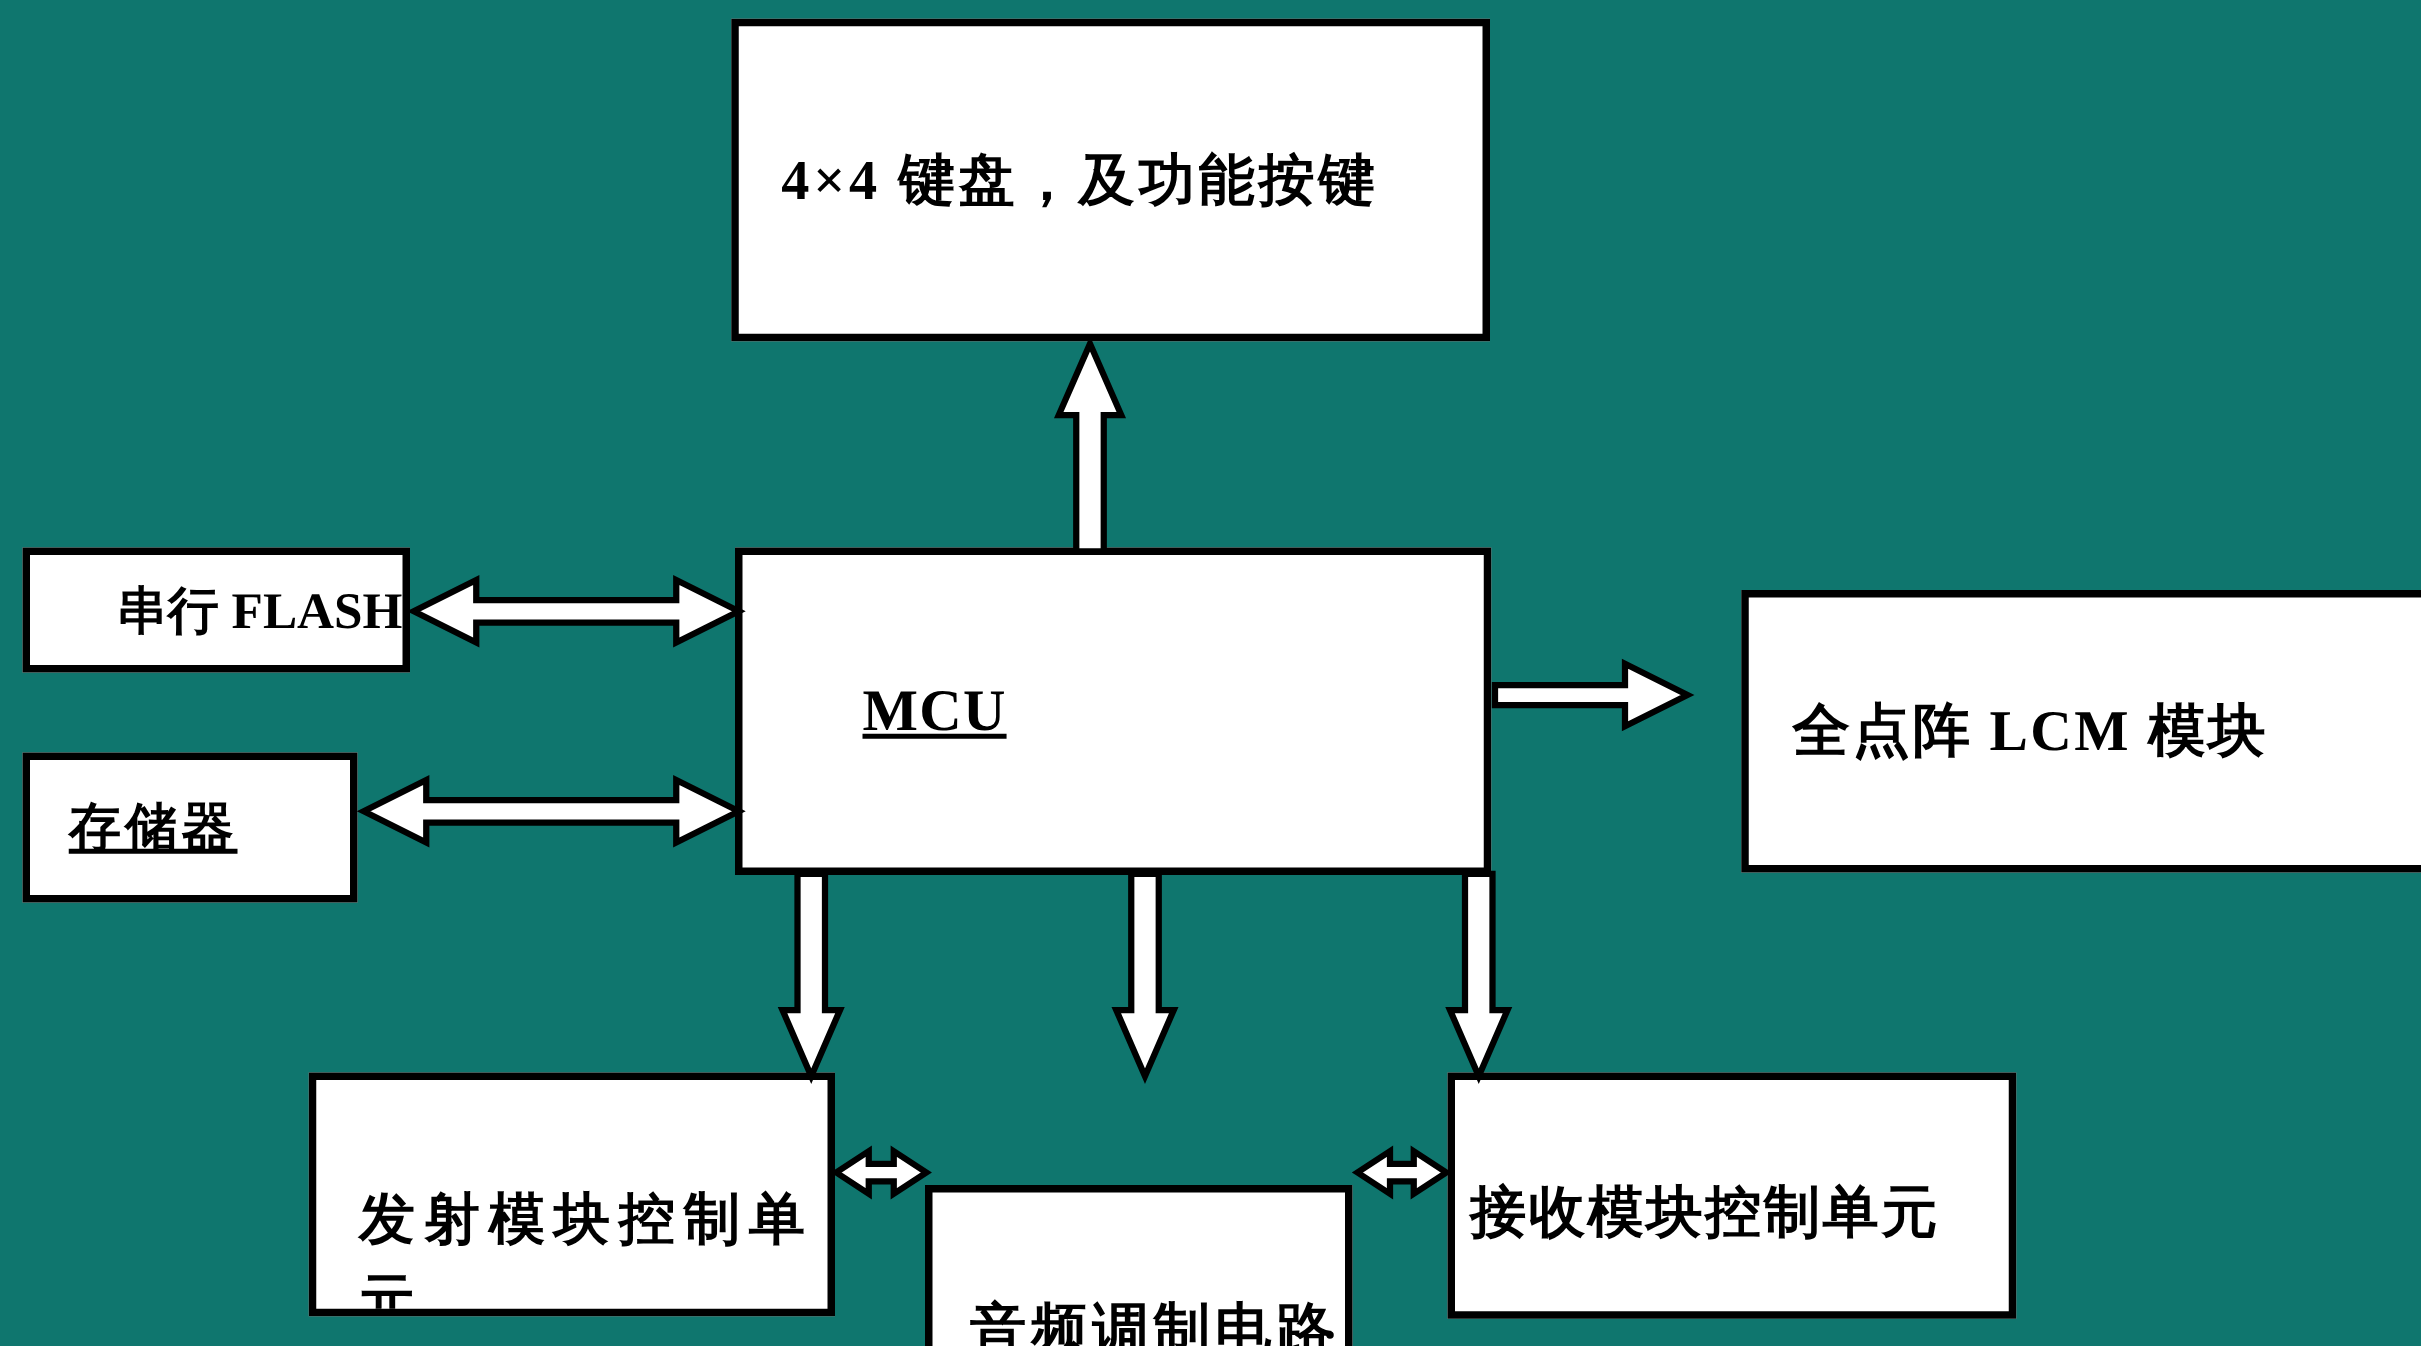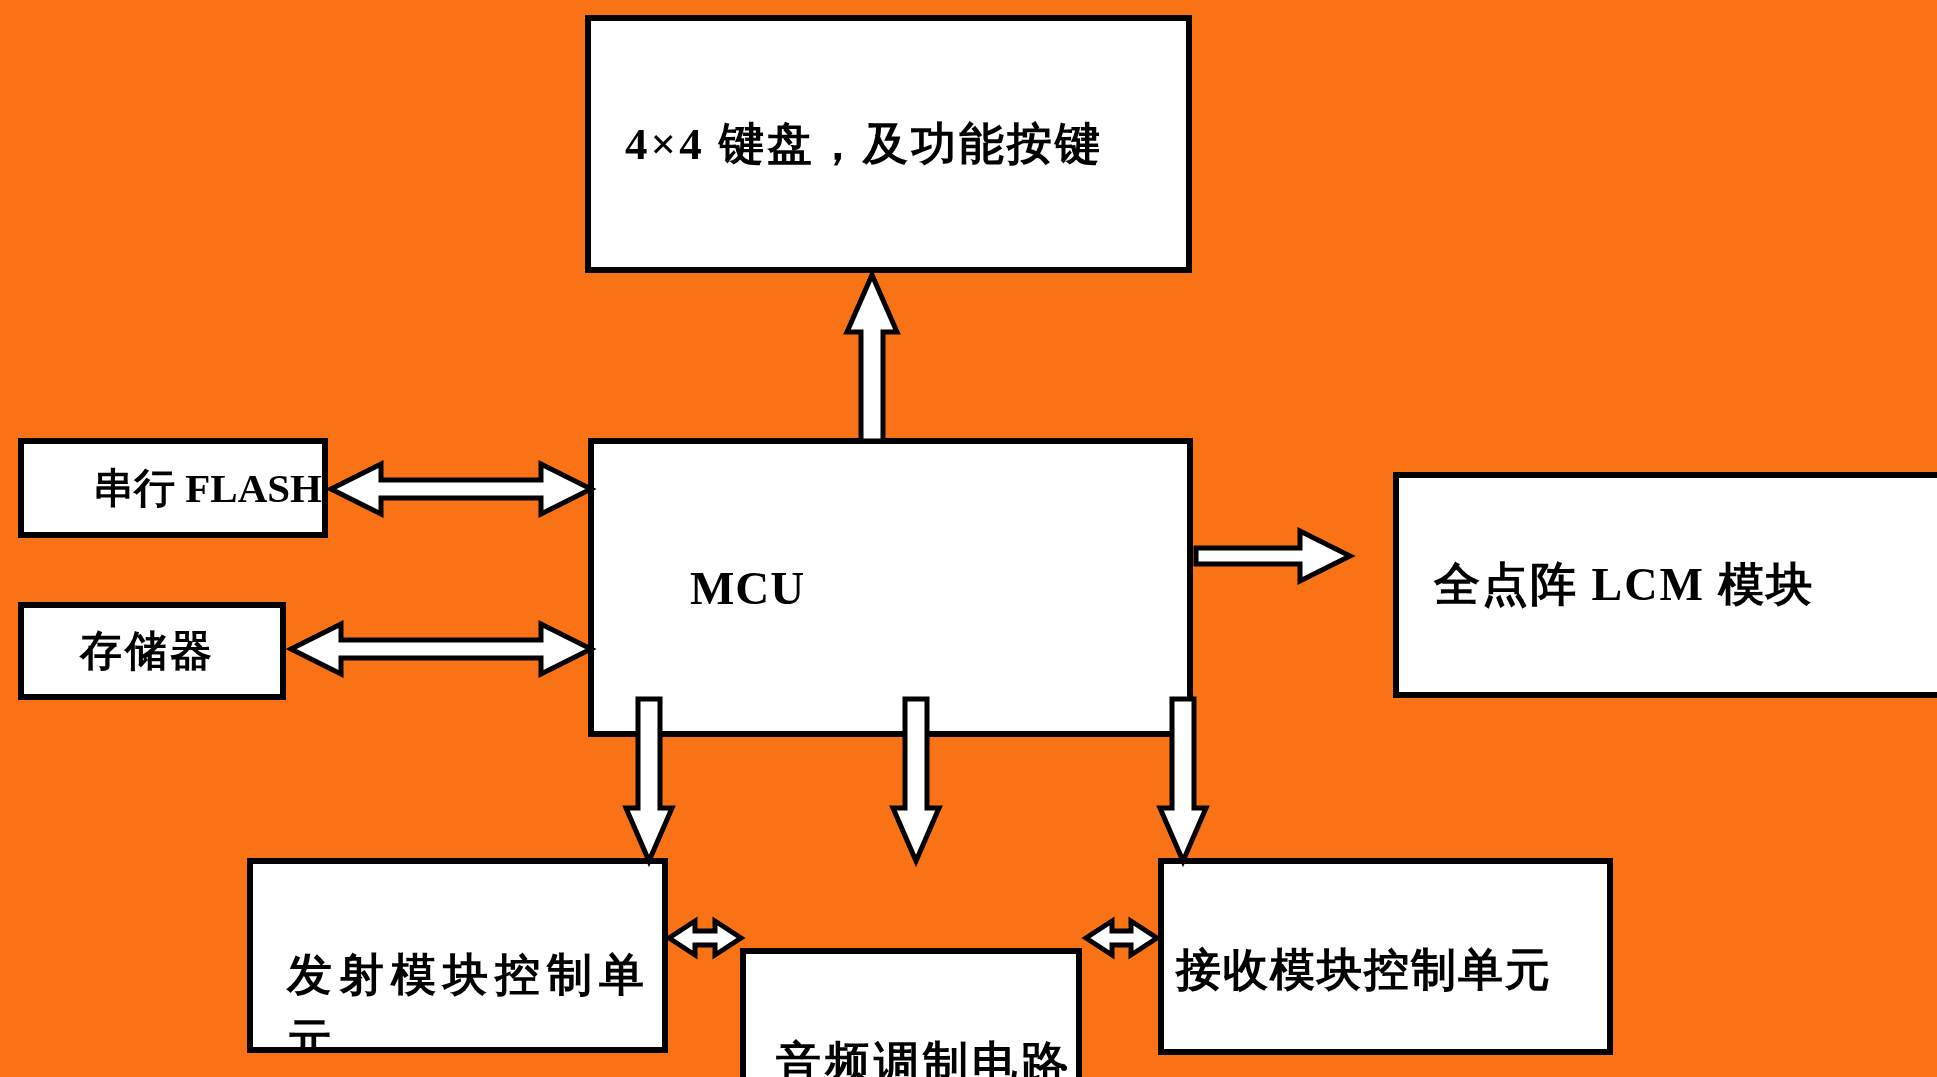--- a/index.html
+++ b/index.html
@@ -30,24 +30,24 @@
     color: #000;
     white-space: nowrap;
   }
   
   #box-keypad   { left: 585px;  top: 15px;  width: 607px; height: 258px; padding-left: 34px; }
   #box-keypad .label { font-size: 45px; letter-spacing: 3px; }
 
   #box-flash    { left: 18px;   top: 438px; width: 310px; height: 100px; padding-left: 38px; justify-content: flex-end; }
   #box-flash .label { font-size: 41px; }
 
-  #box-memory   { left: 18px;   top: 602px; width: 268px; height: 98px;  padding-left: 56px; }
+  #box-memory   { left: 18px;   top: 602px; width: 268px; height: 120px;  padding-left: 31px; text-decoration: underline; }
   #box-memory .label { font-size: 42px; letter-spacing: 3px; }
 
-  #box-mcu      { left: 588px;  top: 438px; width: 605px; height: 299px; padding-left: 96px; }
+  #box-mcu      { left: 588px;  top: 438px; width: 605px; height: 262px; padding-left: 96px; text-decoration: underline; }
   #box-mcu .label { font-size: 47px; letter-spacing: 1px; }
 
   #box-lcm      { left: 1393px; top: 472px; width: 570px; height: 226px; padding-left: 35px; }
   #box-lcm .label { font-size: 46px; letter-spacing: 2px; }
 
   #box-tx       { left: 247px;  top: 858px; width: 421px; height: 195px;
                   align-items: flex-start; padding: 78px 0 0 34px; }
   #box-tx .label { font-size: 45px; letter-spacing: 7px; white-space: normal; line-height: 66px; }
 
   #box-audio    { left: 740px;  top: 900px; width: 342px; height: 195px;
@@ -77,21 +77,21 @@
     top: 1065px;
     width: 6px;
     height: 6px;
     background: #000;
     border-radius: 50%;
   }
 </style>
 </head>
 <body style="background: rgb(255, 255, 255);">
 
-<div id="canvas" style="background: #f97316; color: rgb(0, 0, 0);">
+<div id="canvas" style="background: #0f766e; color: rgb(0, 0, 0);">
 
   <div class="box" id="box-keypad">
     <span class="label">4×4 键盘，及功能按键</span>
   </div>
 
   <div class="box" id="box-flash">
     <span class="label">串行 FLASH</span>
   </div>
 
   <div class="box" id="box-memory">

